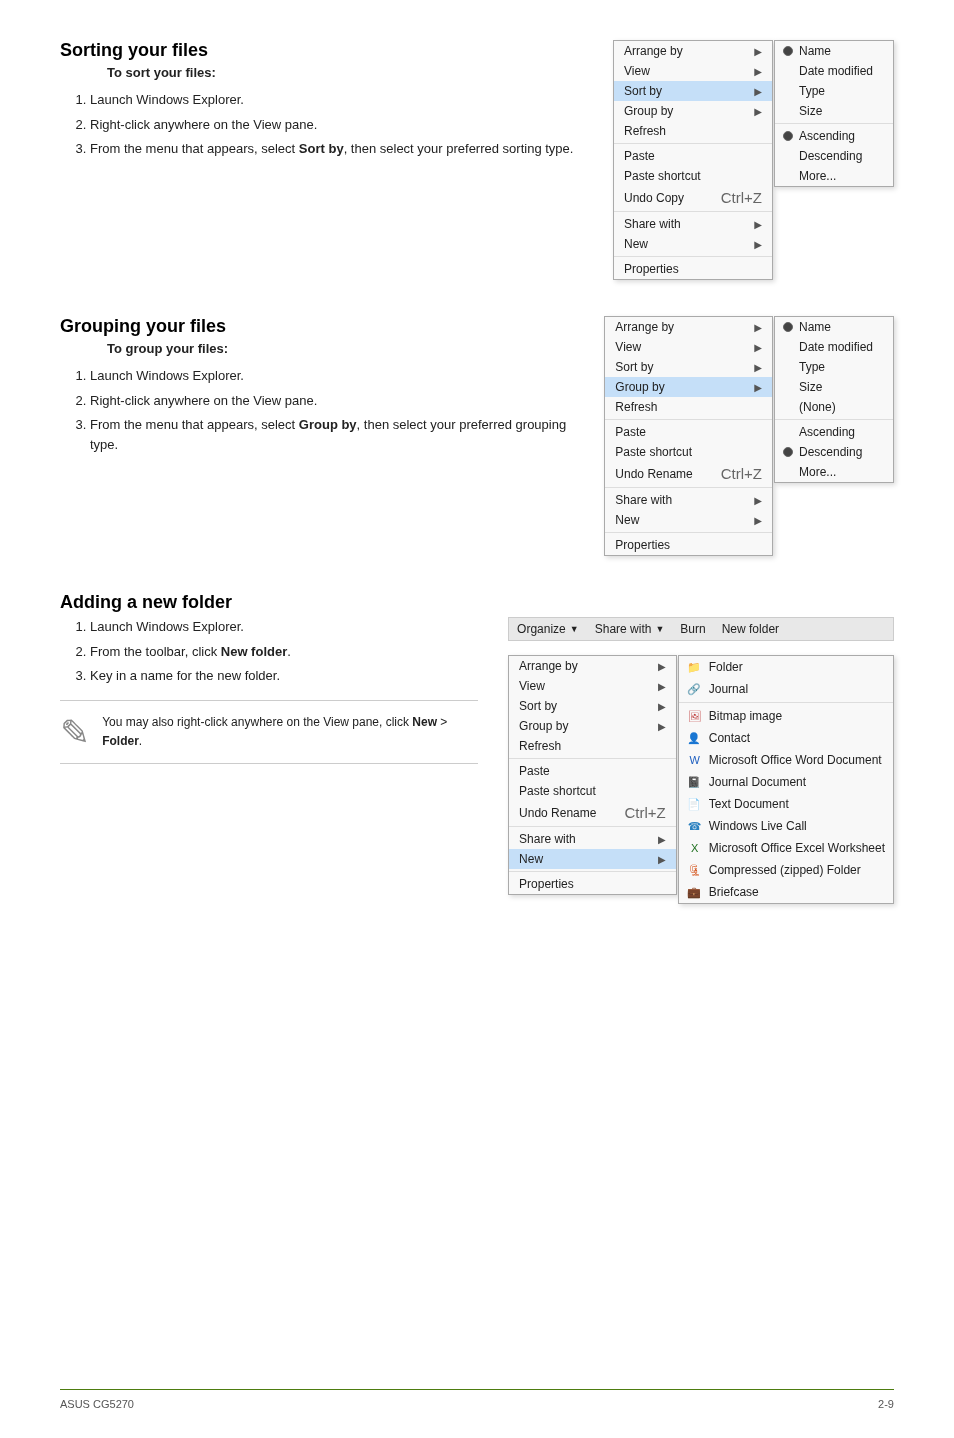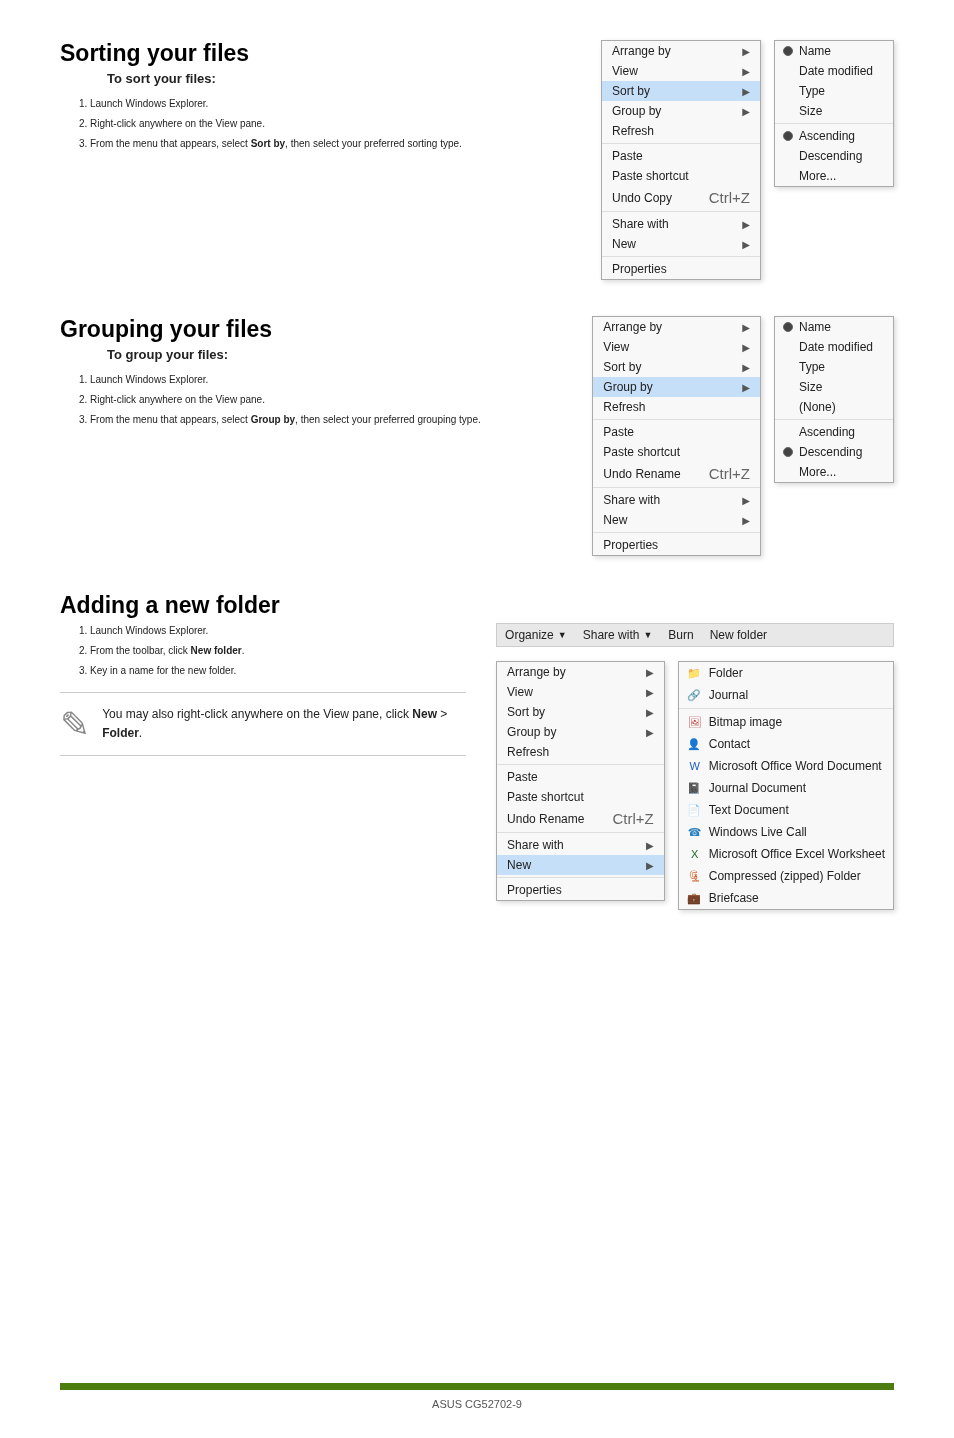--- a/index.html
+++ b/index.html
@@ -11,21 +11,21 @@
       background: #fff;
       color: #222;
     }
 
     .page {
       padding: 40px 60px 40px 60px;
     }
 
     
     .section-title {
-      font-size: 23px;
+      font-size: 18px;
       font-weight: bold;
       color: #000;
       margin-bottom: 4px;
     }
     .section-subtitle {
       font-size: 13px;
       font-weight: bold;
       margin-bottom: 10px;
       margin-left: 47px;
     }
@@ -48,21 +48,21 @@
     .img-col {
       flex: 0 0 auto;
     }
 
     ol {
       padding-left: 30px;
       margin-bottom: 0;
     }
     ol li {
       margin-bottom: 5px;
-      font-size: 10px;
+      font-size: 13px;
       line-height: 1.5;
     }
 
     
     .context-menu {
       border: 1px solid #aaa;
       background: #f8f8f8;
       display: inline-block;
       min-width: 160px;
       box-shadow: 2px 2px 5px rgba(0,0,0,0.15);
@@ -89,21 +89,20 @@
     .menu-divider {
       border: none;
       border-top: 1px solid #ddd;
       margin: 2px 0;
     }
 
     
     .menu-with-sub {
       display: flex;
       align-items: flex-start;
-      gap: 12px;
     }
     .submenu {
       border: 1px solid #aaa;
       background: #f8f8f8;
       min-width: 120px;
       box-shadow: 2px 2px 5px rgba(0,0,0,0.15);
       font-size: 12px;
       margin-left: 1px;
     }
     .submenu-item {
@@ -170,23 +169,23 @@
       font-size: 12px;
       line-height: 1.6;
     }
 
     
     .footer {
       position: absolute;
       bottom: 28px;
       left: 60px;
       right: 60px;
-      border-top: 7px solid #4d7c0f;
-      display: flex;
-      justify-content: center;
+      border-top: 1px solid #4d7c0f;
+      display: flex;
+      justify-content: space-between;
       padding-top: 8px;
       font-size: 11px;
       color: #555;
     }
 
     
     .sub-icon {
       width: 16px;
       height: 16px;
       display: inline-flex;

